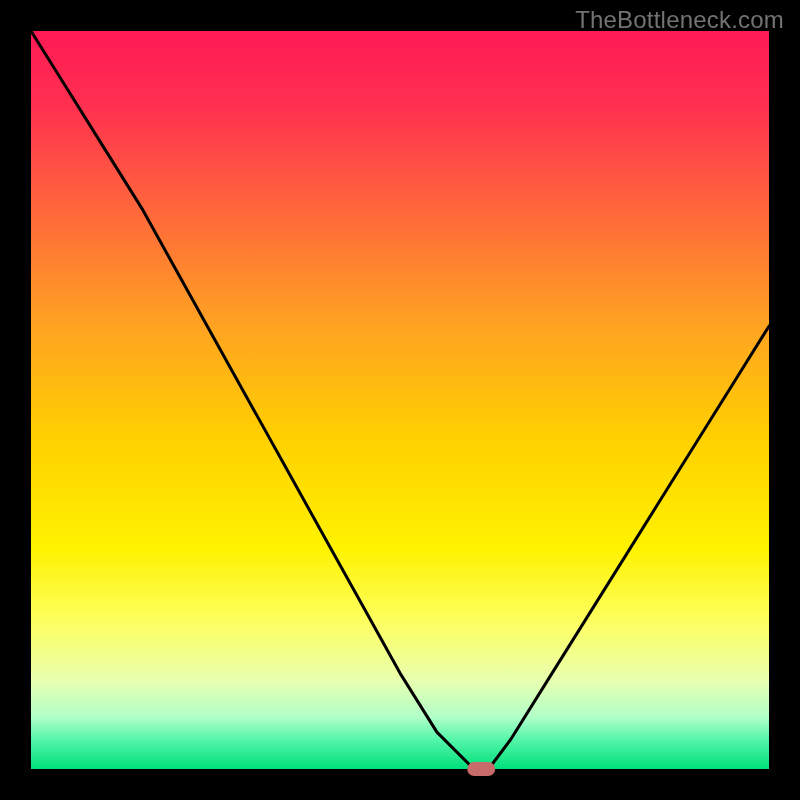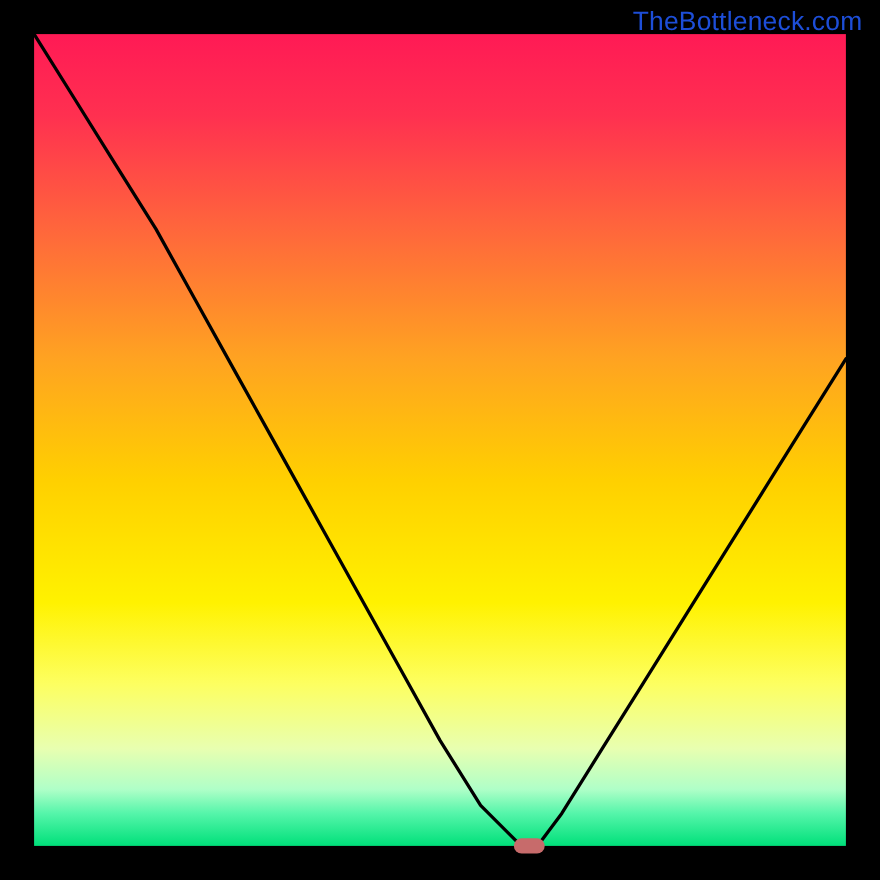--- a/index.html
+++ b/index.html
@@ -10,21 +10,21 @@
   }
   .wrap {
     width: 800px;
     height: 800px;
     position: relative;
   }
   .watermark {
     position: absolute;
     top: 6px;
     right: 16px;
-    color: #1d4ed8;
+    color: #737373;
     font-size: 24px;
     font-weight: 500;
     letter-spacing: 0.2px;
   }
   svg { display: block; }
 </style>
 </head>
 <body>
 
 <div class="wrap">

